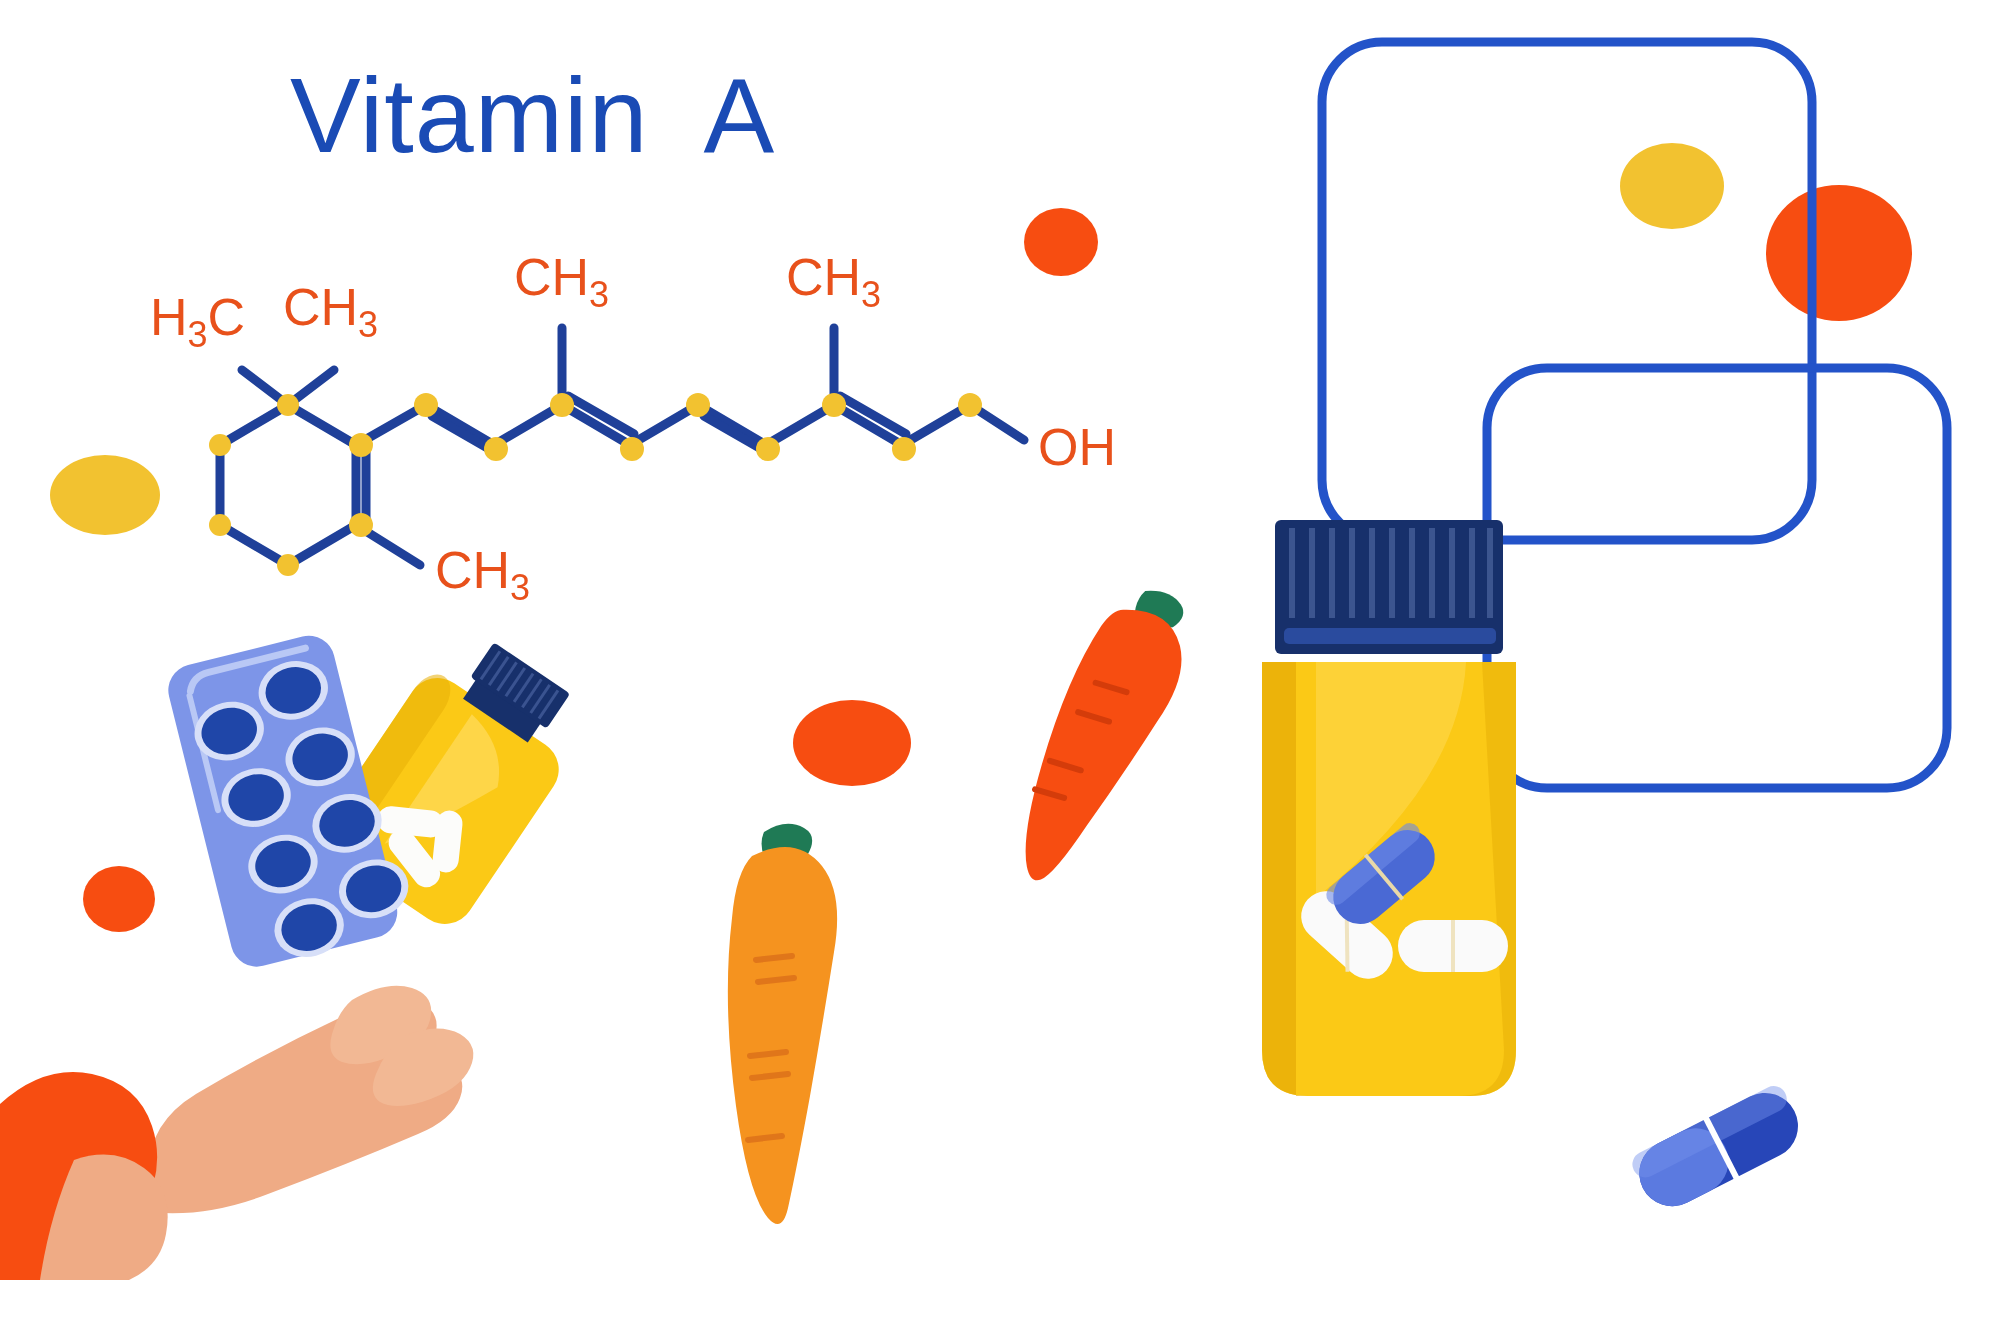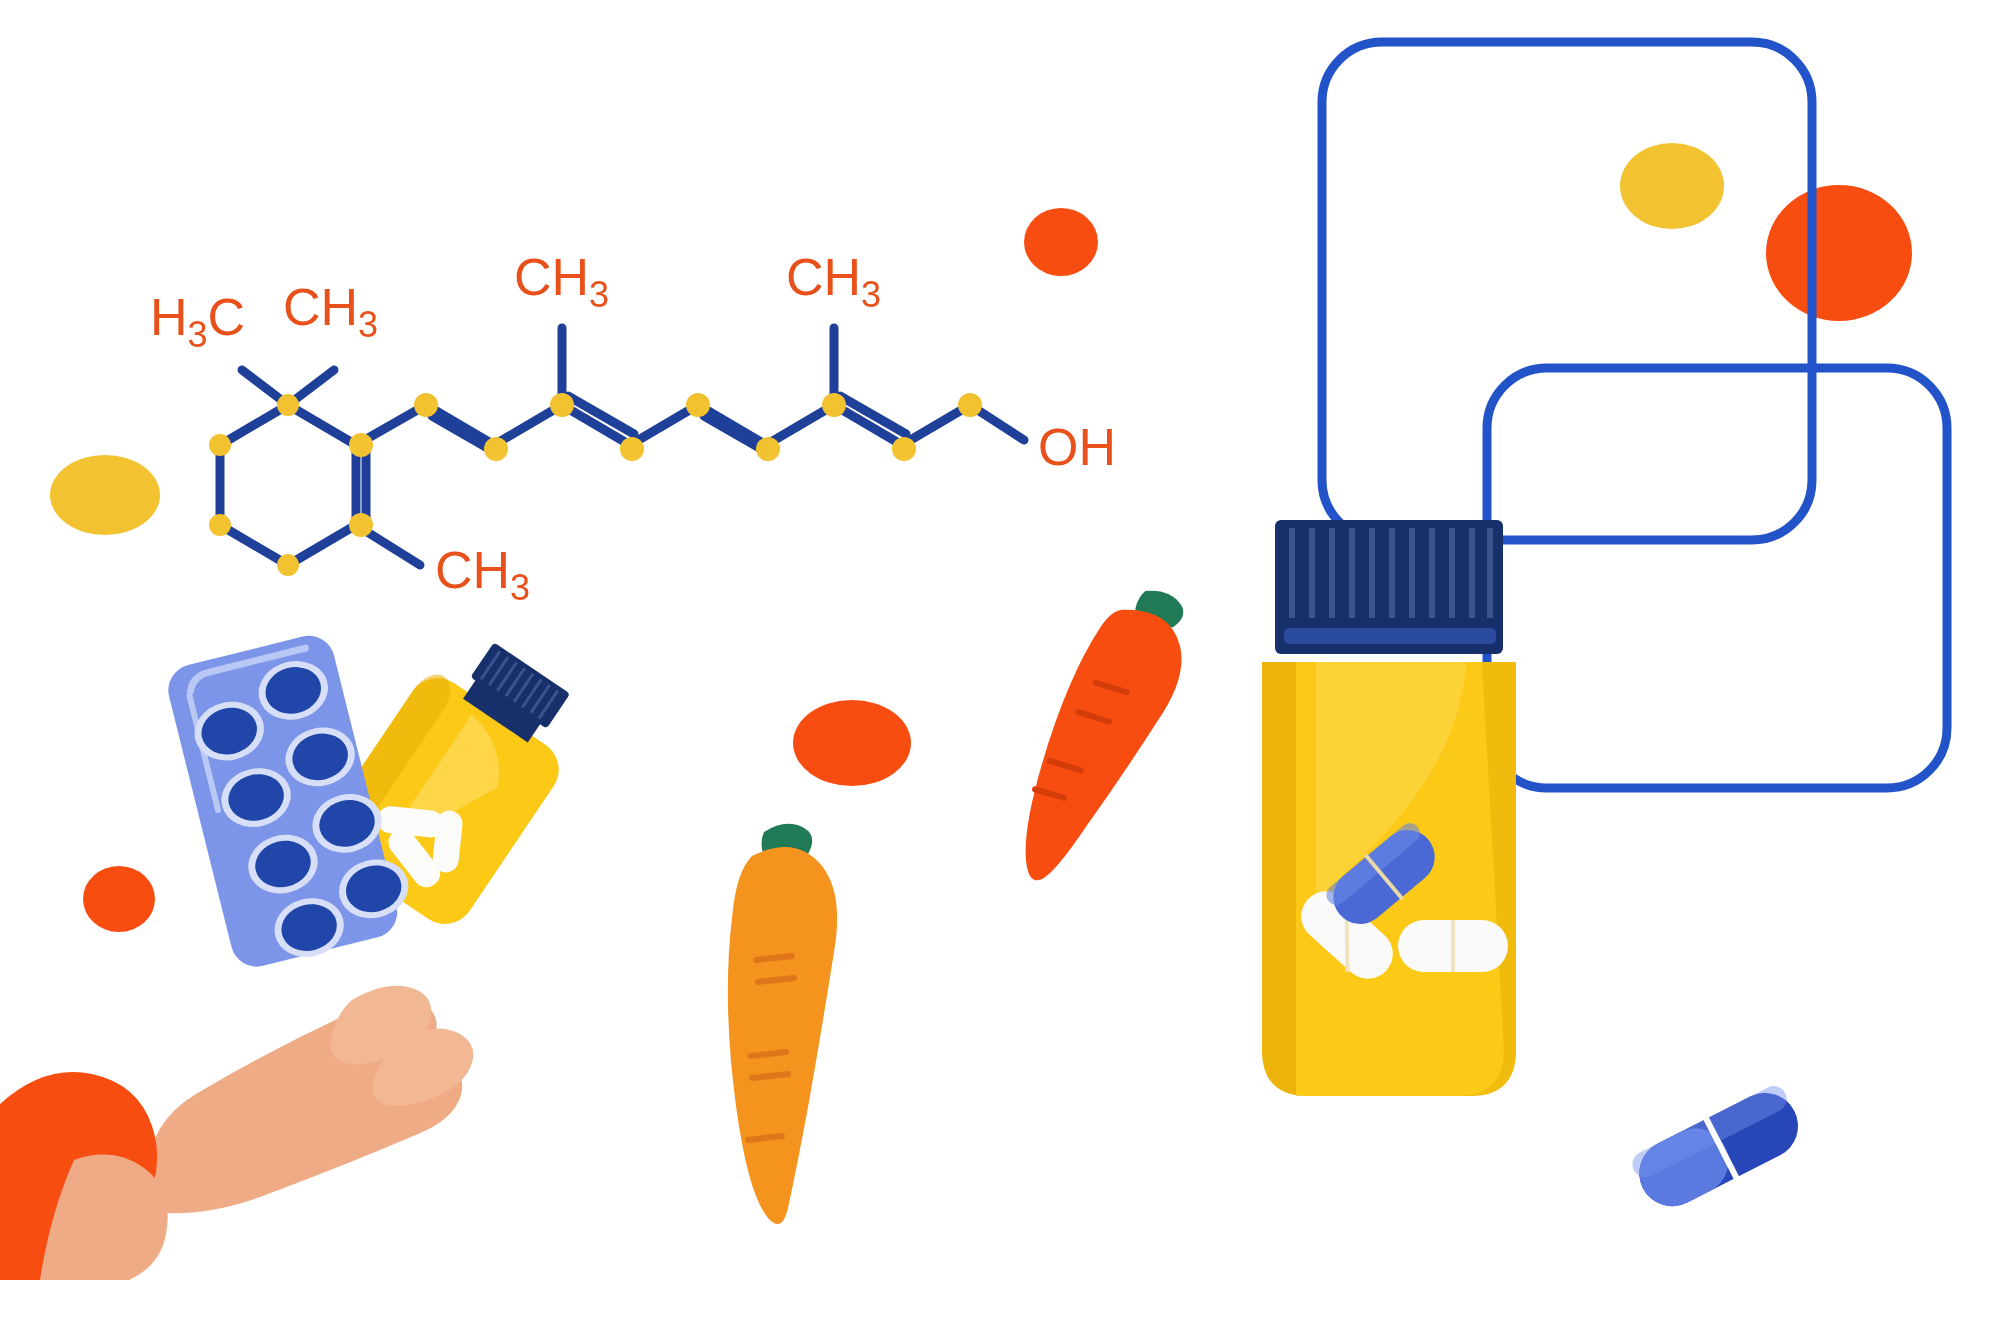--- a/index.html
+++ b/index.html
@@ -27,20 +27,21 @@
 <div id="stage">
 
   <div class="abs blob" style="left:1620px;top:143px;width:104px;height:86px;background:#f2c230;"></div>
   <div class="abs blob" style="left:1766px;top:185px;width:146px;height:136px;background:#f74d11;"></div>
 
   <svg class="abs" style="left:1300px;top:30px;" width="700" height="790" viewBox="0 0 700 790">
     <rect x="22" y="12" width="490" height="498" rx="60" ry="60" fill="none" stroke="#2353c9" stroke-width="9"></rect>
     <rect x="187" y="338" width="460" height="420" rx="60" ry="60" fill="none" stroke="#2353c9" stroke-width="9"></rect>
   </svg>
 
+  <div id="title" class="abs">Vitamin  A</div>
 
   <svg class="abs molsvg" width="1140" height="620" viewBox="0 0 1140 620" style="left:120px;top:240px;">
     <g stroke="#1f4099" stroke-width="9" fill="none" stroke-linecap="round">
 
       <path d="M100 205 L100 285"></path>
       <path d="M100 285 L168 325"></path>
       <path d="M168 325 L236 285"></path>
       <path d="M236 285 L236 205"></path>
       <path d="M246 285 L246 205"></path>
       <path d="M236 205 L168 165"></path>

